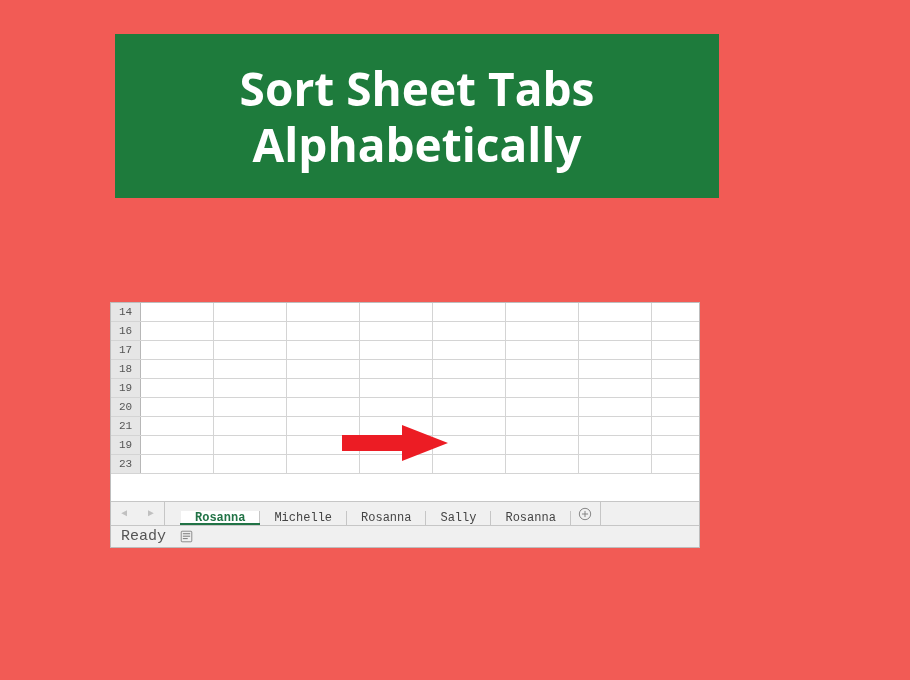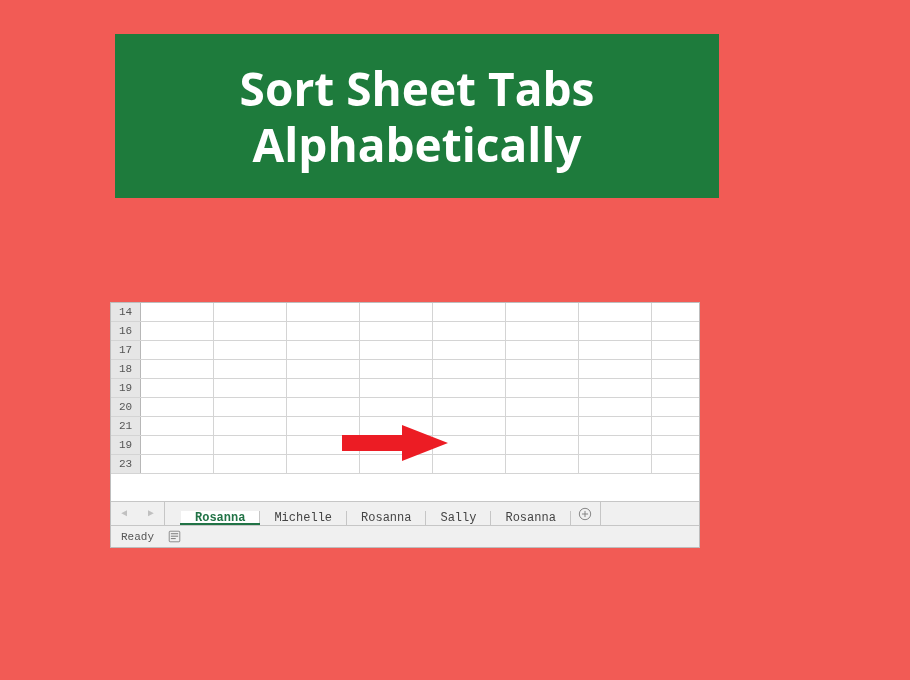--- a/index.html
+++ b/index.html
@@ -124,21 +124,21 @@
     border-right: 1px solid #c6c6c6;
   }
   .new-sheet svg { width: 14px; height: 14px; }
   .statusbar {
     flex: 0 0 22px;
     background: #f0f0f0;
     border-top: 1px solid #c6c6c6;
     display: flex;
     align-items: center;
     padding: 0 10px;
-    font-size: 11px;
+    font-size: 15px;
     color: #555;
     gap: 14px;
   }
   .macro-icon svg { width: 13px; height: 13px; display: block; }
   .arrow-annotation {
     position: absolute;
     left: 342px;
     top: 423px;
     width: 106px;
     height: 40px;

